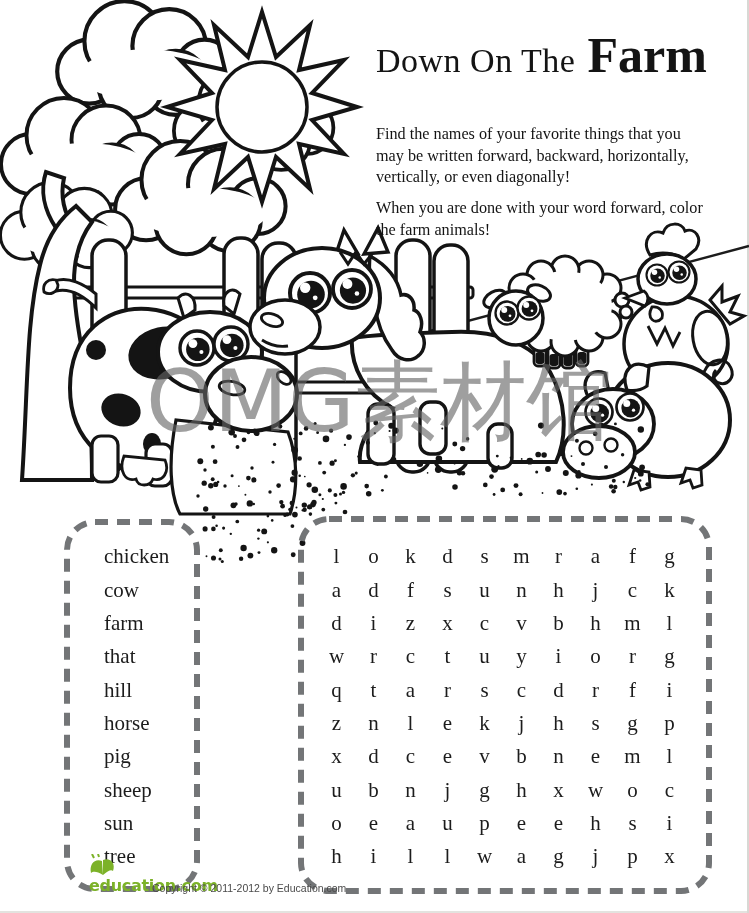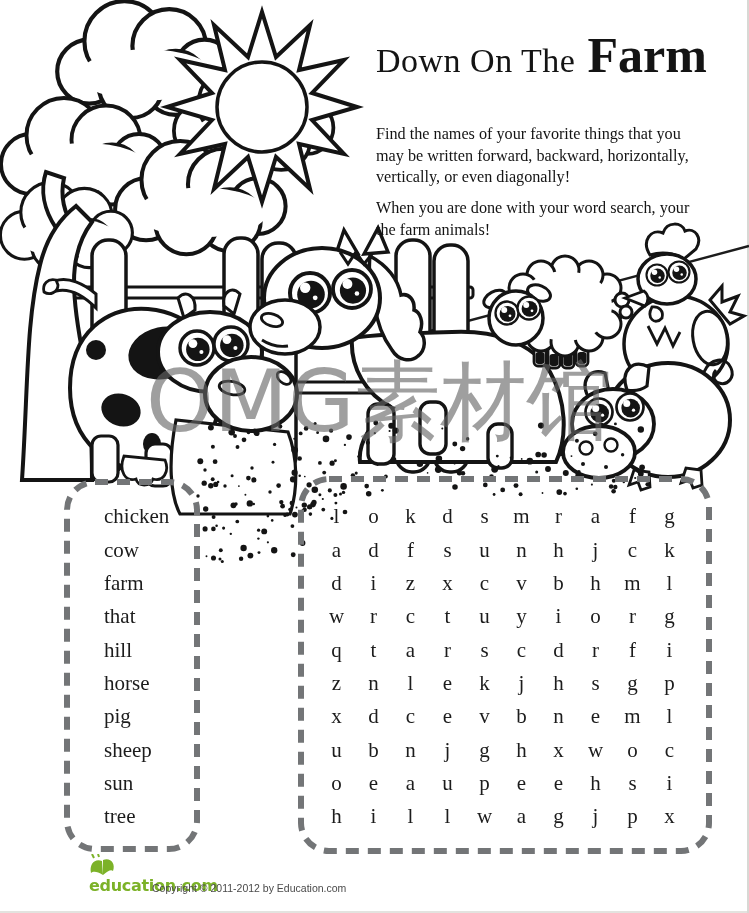--- a/index.html
+++ b/index.html
@@ -31,21 +31,21 @@
     color:var(--wm);opacity:.62;white-space:nowrap;pointer-events:none;text-align:right;
   }
   
   .title-block{position:absolute;left:376px;top:26px;z-index:3;display:flex;align-items:baseline;gap:12px;white-space:nowrap;}
   .title-prefix{font-size:34px;letter-spacing:.5px;}
   .title-main{font-size:50px;font-weight:bold;letter-spacing:0;}
   .para{position:absolute;left:376px;z-index:3;font-size:16.2px;line-height:21.7px;white-space:nowrap;}
   .para-1{top:92px;margin-top:32px;}
   .para-2{top:198px;}
   
-  .dash-box{position:absolute;z-index:4;}
+  .dash-box{position:absolute;z-index:4;margin-top:40px;}
   .dash-box svg{position:absolute;left:0;top:0;}
   .word-list-box{left:64px;top:479px;width:136px;height:373px;}
   .word-search-box{left:298px;top:476px;width:414px;height:378px;}
   .word-list{position:absolute;left:40px;top:21px;}
   .word-item{height:33.35px;display:flex;align-items:center;font-size:21px;color:#1c1c1c;}
   .ws-grid{position:absolute;left:20px;top:24px;}
   .ws-row{display:flex;}
   .ws-cell{width:37px;height:33.35px;display:flex;align-items:center;justify-content:center;font-size:21px;color:#1c1c1c;}
   
   .footer{position:absolute;left:0;top:848px;width:749px;height:60px;z-index:6;font-family:"Liberation Sans", sans-serif;}
@@ -408,21 +408,21 @@
   <div class="title-block">
     <span class="title-prefix">Down On The</span>
     <span class="title-main">Farm</span>
   </div>
   <div class="para para-1">
       <div class="instr-line">Find the names of your favorite things that you</div>
       <div class="instr-line">may be written forward, backward, horizontally,</div>
       <div class="instr-line">vertically, or even diagonally!</div>
     </div>
   <div class="para para-2">
-      <div class="instr-line">When you are done with your word search, your</div>
+      <div class="instr-line">When you are done with your word forward, color</div>
       <div class="instr-line">the farm animals!</div>
     </div>
 
   <div class="dash-box word-list-box">
     <svg width="136" height="373" viewBox="0 0 136 373">
       <rect x="3" y="3" width="130" height="367" rx="28" fill="none" stroke="#737577" stroke-width="6" stroke-dasharray="13 9"></rect>
     </svg>
     <div class="word-list">
         <div class="word-item">chicken</div>
         <div class="word-item">cow</div>

